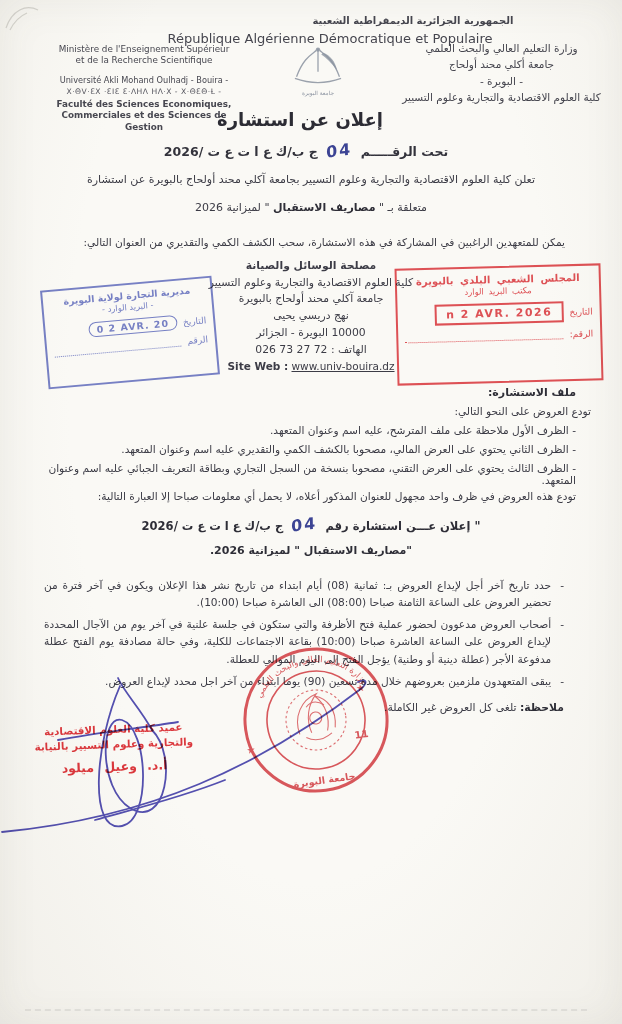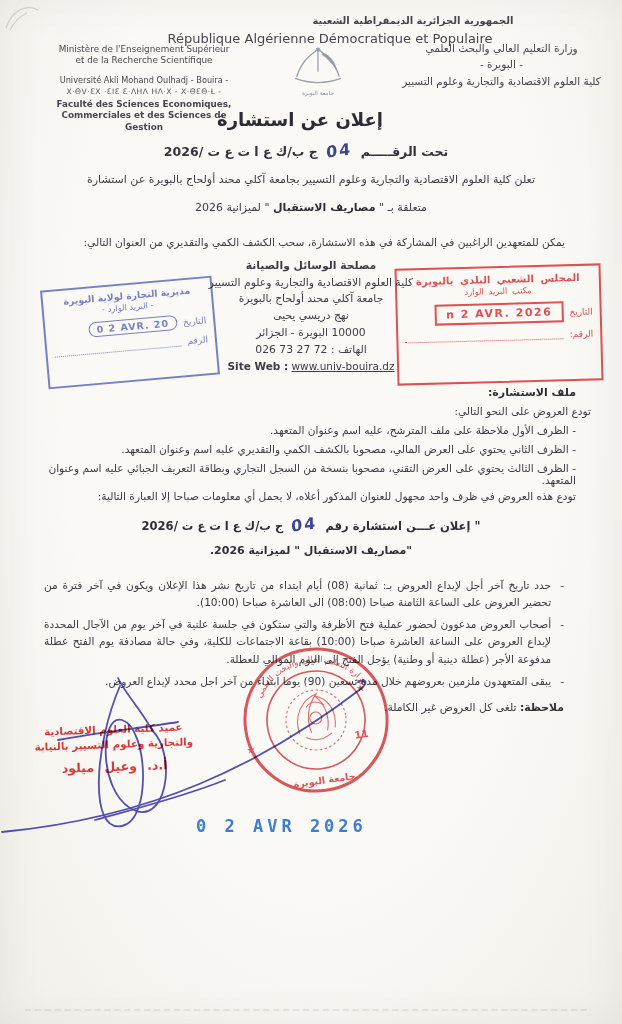--- a/index.html
+++ b/index.html
@@ -108,20 +108,21 @@
         <path d="M12,44 Q40,54 68,44"></path>
       </g>
       <path d="M46,13 C55,16 61,24 63,34 C56,25 50,19 44,15 Z" fill="#8b93a0" opacity="0.8"></path>
       <circle cx="40" cy="9" r="2.6" fill="#8b93a0" opacity="0.85"></circle>
       <text x="40" y="64" text-anchor="middle" font-size="7" fill="#8b93a0">جامعة البويرة</text>
     </svg>
   </div>
 
   <div class="abs hdr-right">
     <div>وزارة التعليم العالي والبحث العلمي</div>
+    <div>جامعة أكلي محند أولحاج</div>
     <div>- البويرة -</div>
     <div>كلية العلوم الاقتصادية والتجارية وعلوم التسيير</div>
   </div>
 
   <div class="abs doc-title">إعلان عن استشارة</div>
   <div class="abs ref-line">
     <span>تحت الرقـــــم</span>
     <span class="handwritten">04</span>
     <span>ج ب/ك ع ا ت ع ت /2026</span>
   </div>
@@ -240,16 +241,15 @@
   <svg class="abs sig-svg" viewBox="0 0 420 205">
     <g stroke="#433fae" stroke-width="1.8" fill="none" opacity="0.9" stroke-linecap="round">
       <path d="M120,38 C95,95 88,185 122,178 C152,172 148,80 122,72 C100,66 98,140 130,160 C166,182 178,108 152,82"></path>
       <path d="M152,82 C140,60 124,44 118,30"></path>
       <path d="M58,92 C100,84 142,80 178,74"></path>
       <path d="M2,184 C150,170 260,118 362,40 C368,34 366,30 358,34"></path>
       <path d="M95,172 C130,162 180,150 225,132"></path>
     </g>
   </svg>
 
-  <div class="abs date-stamp">0 2 AVR 2026</div>
 
   <div class="scan-bottom"></div>
 </div>
 
 </body></html>

